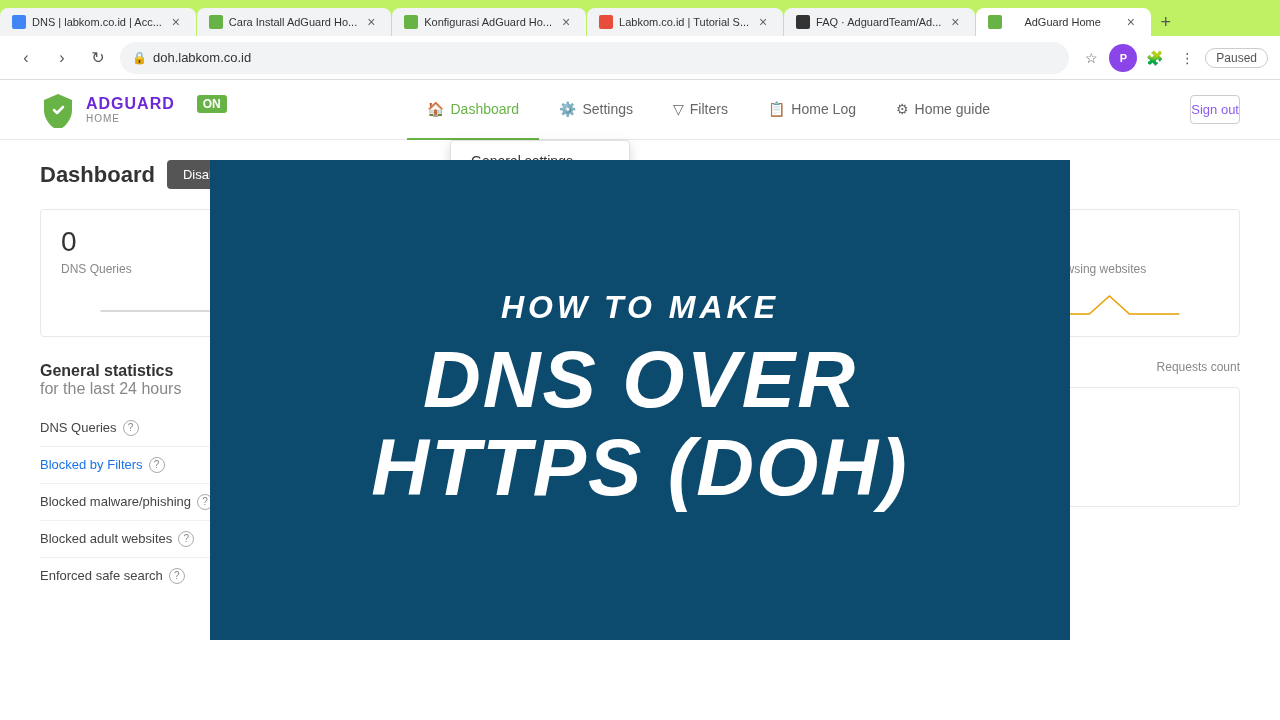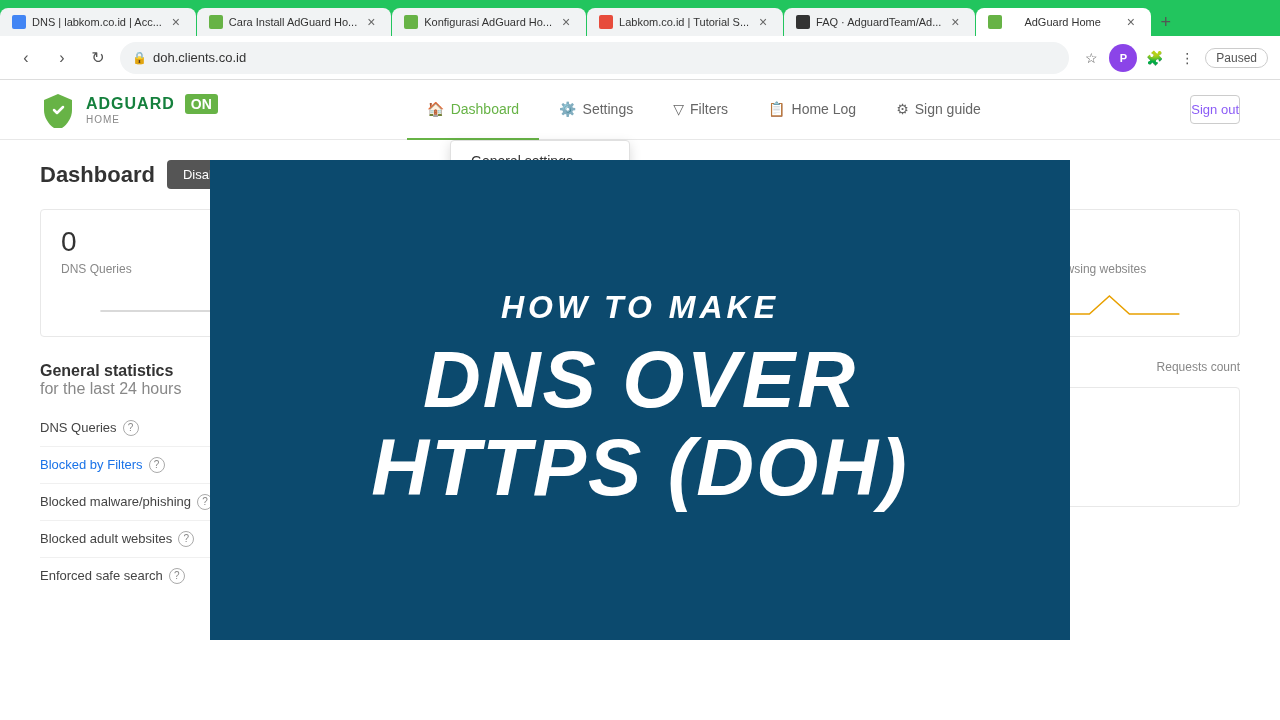--- a/index.html
+++ b/index.html
@@ -1,17 +1,17 @@
 <!DOCTYPE html>
 <html><head>
   <meta charset="utf-8">
   <style>
     * { margin: 0; padding: 0; box-sizing: border-box; }
     body { font-family: -apple-system, BlinkMacSystemFont, 'Segoe UI', sans-serif; background: #f5f5f5; width: 1280px; height: 720px; overflow: hidden; }
-    .browser-tabs { display: flex; align-items: flex-end; padding: 4px 0 0 0; background: #22c55e; height: 36px; }
+    .browser-tabs { display: flex; align-items: flex-end; padding: 4px 0 0 0; background: #bef264; height: 36px; }
     .browser-tab { display: flex; align-items: center; padding: 0 12px; height: 28px; background: #f1f3f4; border-radius: 8px 8px 0 0; font-size: 11px; color: #333; max-width: 200px; gap: 6px; cursor: pointer; margin-right: 1px; }
     .browser-tab.active { background: #fff; gap: 22px; }
     .browser-tab .tab-favicon { width: 14px; height: 14px; border-radius: 2px; flex-shrink: 0; }
     .browser-tab .tab-title { overflow: hidden; white-space: nowrap; text-overflow: ellipsis; flex: 1; }
     .browser-tab .tab-close { color: #666; font-size: 14px; width: 16px; height: 16px; display: flex; align-items: center; justify-content: center; border-radius: 50%; flex-shrink: 0; }
     .new-tab-btn { width: 28px; height: 28px; display: flex; align-items: center; justify-content: center; color: #555; font-size: 18px; cursor: pointer; }
 
     .browser-toolbar { display: flex; align-items: center; background: #fff; padding: 6px 12px; gap: 8px; border-bottom: 1px solid #ddd; height: 44px; }
     .nav-btn { width: 28px; height: 28px; display: flex; align-items: center; justify-content: center; border-radius: 50%; cursor: pointer; color: #555; font-size: 16px; }
     .address-bar { flex: 1; background: #f1f3f4; border-radius: 20px; padding: 4px 12px; font-size: 13px; color: #333; display: flex; align-items: center; gap: 6px; height: 32px; }
@@ -22,23 +22,23 @@
     .paused-badge { background: #fff; border: 1px solid #ccc; border-radius: 12px; padding: 2px 10px; font-size: 12px; color: #555; cursor: pointer; }
 
     
     .adguard-app { background: #fff; height: calc(720px - 80px); display: flex; flex-direction: column; }
 
     
     .app-header { background: #fff; border-bottom: 1px solid #e8e8e8; padding: 0 40px; display: flex; align-items: center; justify-content: space-between; height: 60px; }
     .logo-section { display: flex; align-items: center; gap: 10px; }
     .logo-shield { width: 36px; height: 36px; }
     .logo-text { display: flex; flex-direction: column; }
-    .logo-name { font-size: 16px; font-weight: 700; color: #15803d; letter-spacing: 1px; }
+    .logo-name { font-size: 16px; font-weight: 700; color: #6d28d9; letter-spacing: 1px; }
     .logo-sub { font-size: 10px; color: #888; letter-spacing: 1px; }
-    .on-badge { background: #67b346; color: white; font-size: 14px; font-weight: 700; padding: 2px 6px; border-radius: 3px; margin-left: 4px; }
+    .on-badge { background: #67b346; color: white; font-size: 12px; font-weight: 700; padding: 2px 6px; border-radius: 3px; margin-left: 16px; }
 
     .nav-menu { display: flex; align-items: center; gap: 0; }
     .nav-item { display: flex; align-items: center; gap: 6px; padding: 0 20px; height: 60px; font-size: 14px; color: #666; cursor: pointer; border-bottom: 2px solid transparent; text-decoration: none; }
     .nav-item.active { color: #67b346; border-bottom-color: #67b346; }
 
     .sign-out-btn { border: 1px solid #ccc; background: white; padding: 6px 0; border-radius: 4px; font-size: 13px; color: #8b5cf6; cursor: pointer; text-align: right; }
 
     
     .dashboard-content { padding: 20px 40px; flex: 1; overflow: hidden; position: relative; }
     .dashboard-header { display: flex; align-items: center; gap: 12px; margin-bottom: 20px; }
@@ -124,21 +124,21 @@
     </div>
     <div class="new-tab-btn">+</div>
   </div>
 
   <div class="browser-toolbar">
     <div class="nav-btn">‹</div>
     <div class="nav-btn">›</div>
     <div class="nav-btn">↻</div>
     <div class="address-bar">
       <span class="lock-icon">🔒</span>
-      <span>doh.clients.co.id</span>
+      <span>doh.labkom.co.id</span>
     </div>
     <div class="toolbar-icons">
       <div class="toolbar-icon">☆</div>
       <div class="toolbar-icon">
         <div class="profile-btn">P</div>
       </div>
       <div class="toolbar-icon">🧩</div>
       <div class="toolbar-icon">⋮</div>
       <div class="paused-badge">Paused</div>
     </div>
@@ -175,21 +175,21 @@
       <a class="nav-item">
         <span>▽</span>
         <span>Filters</span>
       </a>
       <a class="nav-item">
         <span>📋</span>
         <span>Home Log</span>
       </a>
       <a class="nav-item">
         <span>⚙</span>
-        <span>Sign guide</span>
+        <span>Home guide</span>
       </a>
     </nav>
 
     <button class="sign-out-btn">Sign out</button>
   </div>
 
   <div style="position: relative;">
     <div class="settings-dropdown" style="top: 0; left: 540px; position: absolute; z-index: 100;">
       <div class="dropdown-item">General settings</div>
       <div class="dropdown-item">DNS settings</div>

